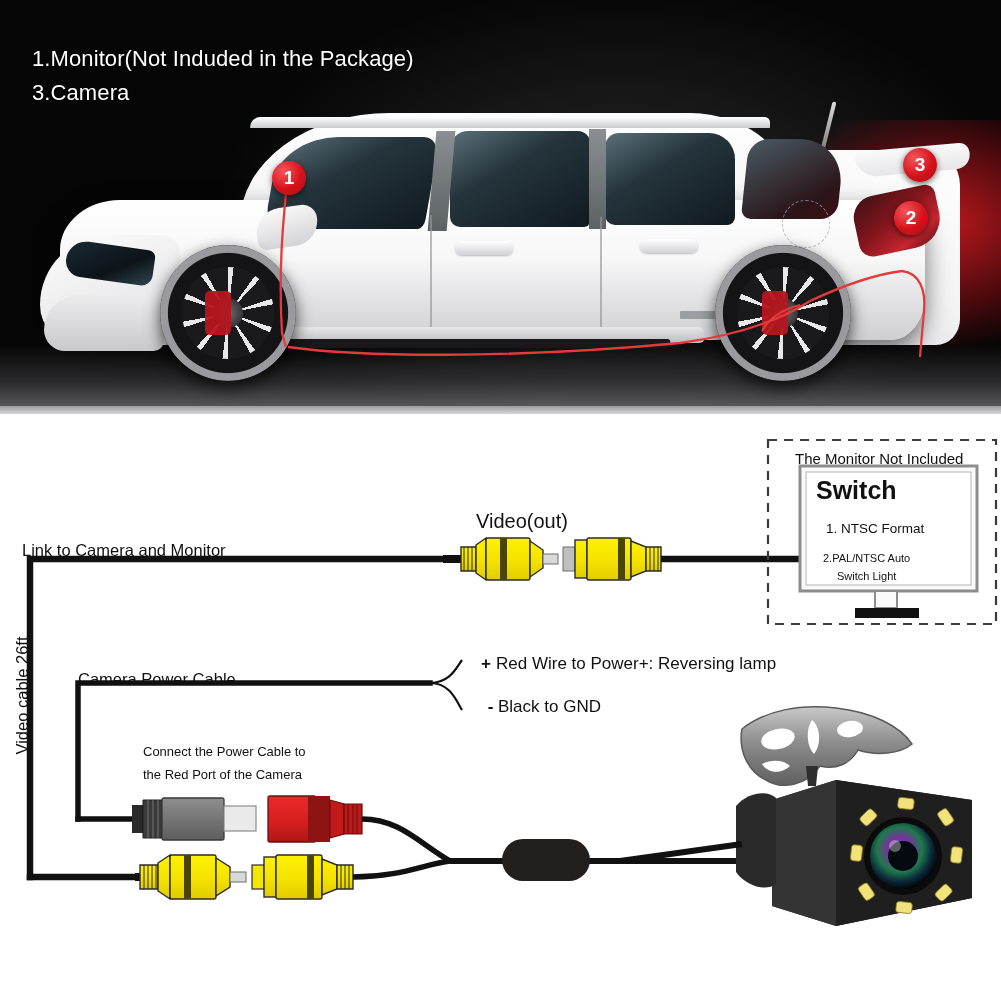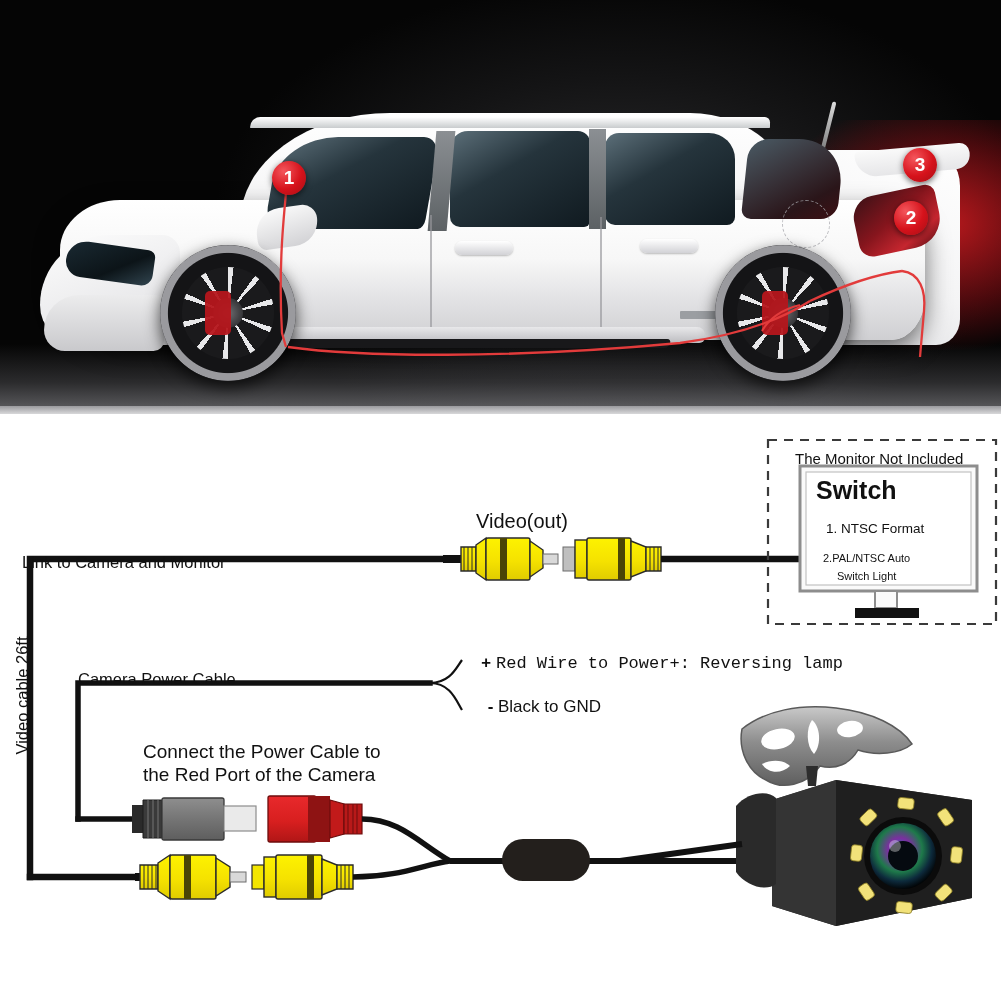--- a/index.html
+++ b/index.html
@@ -112,26 +112,26 @@
     color:#fff;font-size:19px;font-weight:bold;display:flex;align-items:center;justify-content:center;
     box-shadow:0 2px 6px rgba(0,0,0,.6);}
   #m1{left:272px;top:161px;}
   #m2{left:894px;top:201px;}
   #m3{left:903px;top:148px;}
 
   
   #diagram{position:absolute;left:0;top:414px;width:1001px;height:587px;background:#fff;}
   #diagram svg{position:absolute;left:0;top:0;}
   .dlabel{position:absolute;font-family:"Liberation Sans",sans-serif;color:#111;white-space:nowrap;}
-  #lbl-link{left:22px;top:127px;font-size:16.5px;margin-top:12px;}
+  #lbl-link{left:22px;top:127px;font-size:16.5px;}
   #lbl-power{left:78px;top:256px;font-size:16.5px;}
   #lbl-video-out{left:476px;top:96px;font-size:20px;}
-  #lbl-plus{left:481px;top:240px;font-size:17px;font-family:Liberation Mono, monospace;}
+  #lbl-plus{left:481px;top:240px;font-size:17px;}
   #lbl-minus{left:483px;top:283px;font-size:17px;text-align:center;}
-  #lbl-connect{left:143px;top:326px;font-size:19px;line-height:23px;}
+  #lbl-connect{left:143px;top:326px;font-size:13px;line-height:23px;}
   #lbl-vcable{left:-37px;top:272px;font-size:16.5px;transform:rotate(-90deg);transform-origin:center;}
   #lbl-mon-title{left:816px;top:62px;font-size:25px;font-weight:bold;}
   #lbl-mon-not{left:795px;top:36px;font-size:15px;}
   #lbl-mon-1{left:826px;top:107px;font-size:13.5px;}
   #lbl-mon-2{left:823px;top:135px;font-size:11px;line-height:18px;}
   .sign{font-weight:bold;display:inline-block;width:15px;}
 </style>
 </head>
 <body>
 
@@ -181,20 +181,22 @@
         <path d="M248,252 C320,262 470,264 640,248 C700,240 742,224 770,206" stroke="#e23b3b" stroke-width="2.3" fill="none"></path>
         <path d="M770,206 C800,192 830,180 862,176" stroke="#e23b3b" stroke-width="2.3" fill="none"></path>
         <path d="M862,176 C880,178 886,196 884,216 L880,262" stroke="#e23b3b" stroke-width="2.3" fill="none"></path>
         <path d="M760,210 C744,214 730,222 722,236" stroke="#e23b3b" stroke-width="2" fill="none"></path>
       </svg>
     </div>
 
     <div class="bottomband"></div>
 
     <div class="legend">
+      <div>1.Monitor(Not Induded in the Package)</div>
+      <div>3.Camera</div>
     </div>
 
     <div class="marker" id="m1">1</div>
     <div class="marker" id="m2">2</div>
     <div class="marker" id="m3">3</div>
   </div>
 
   <div id="diagram">
 
     <svg width="1001" height="587">

